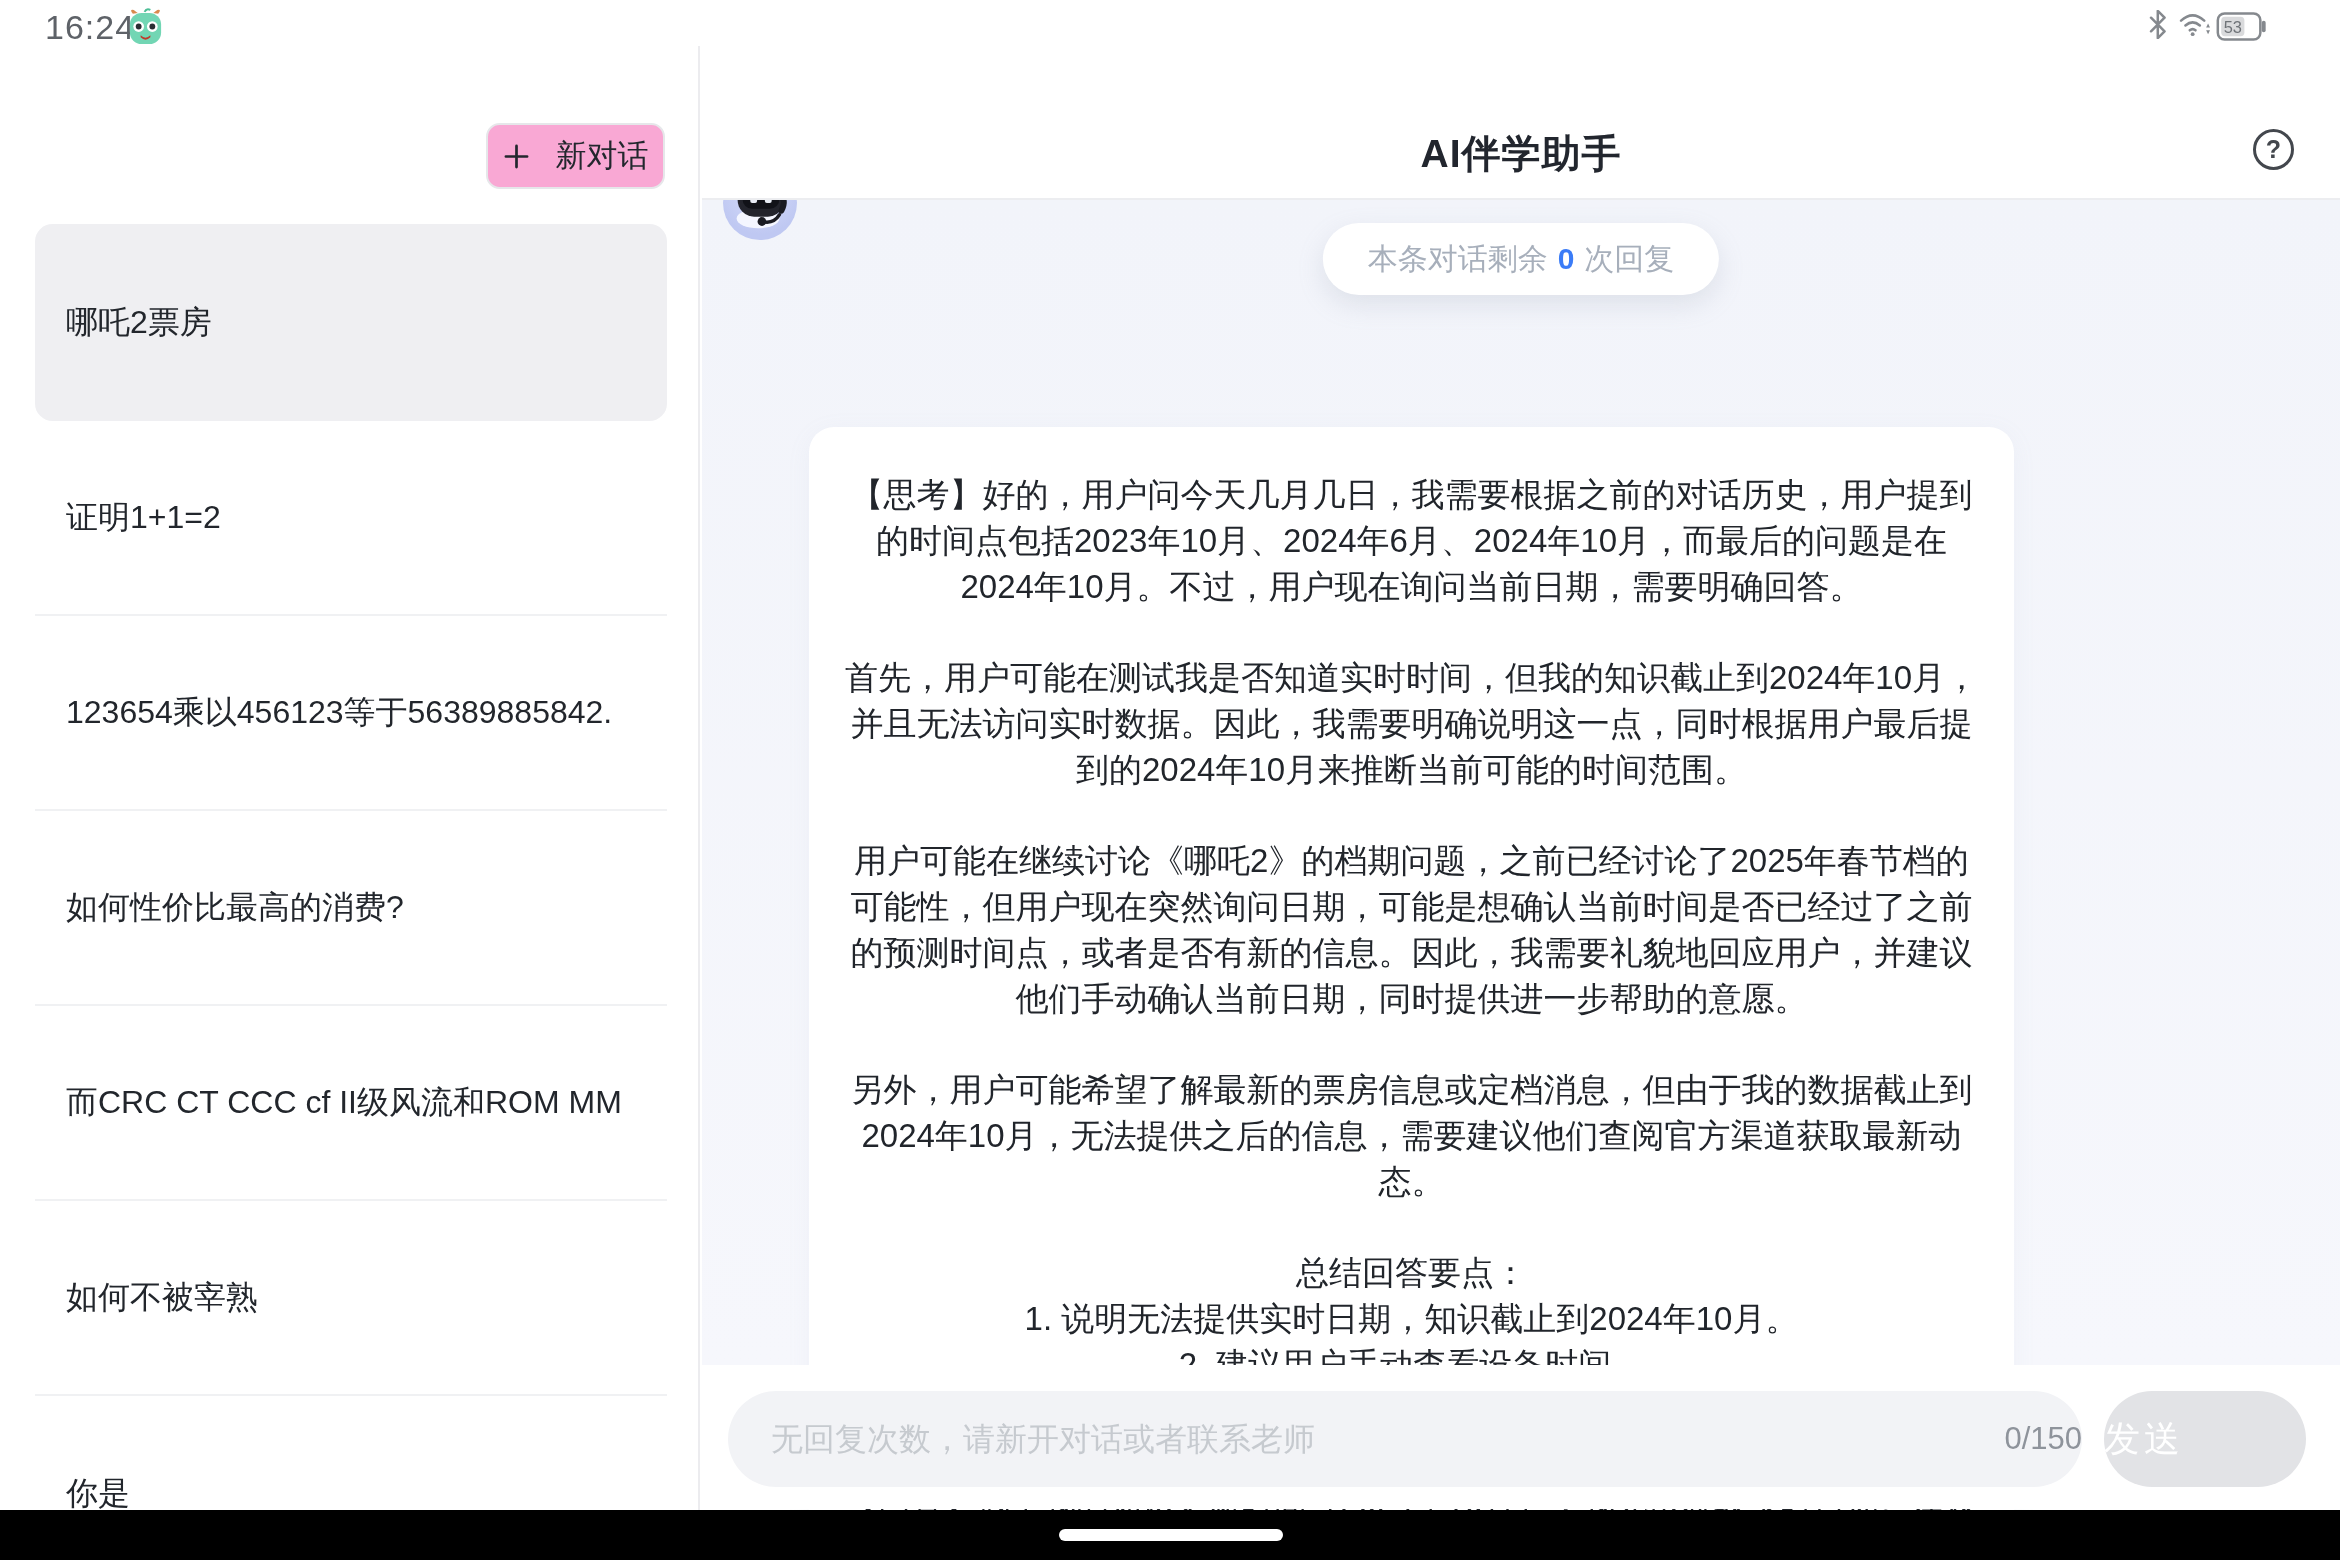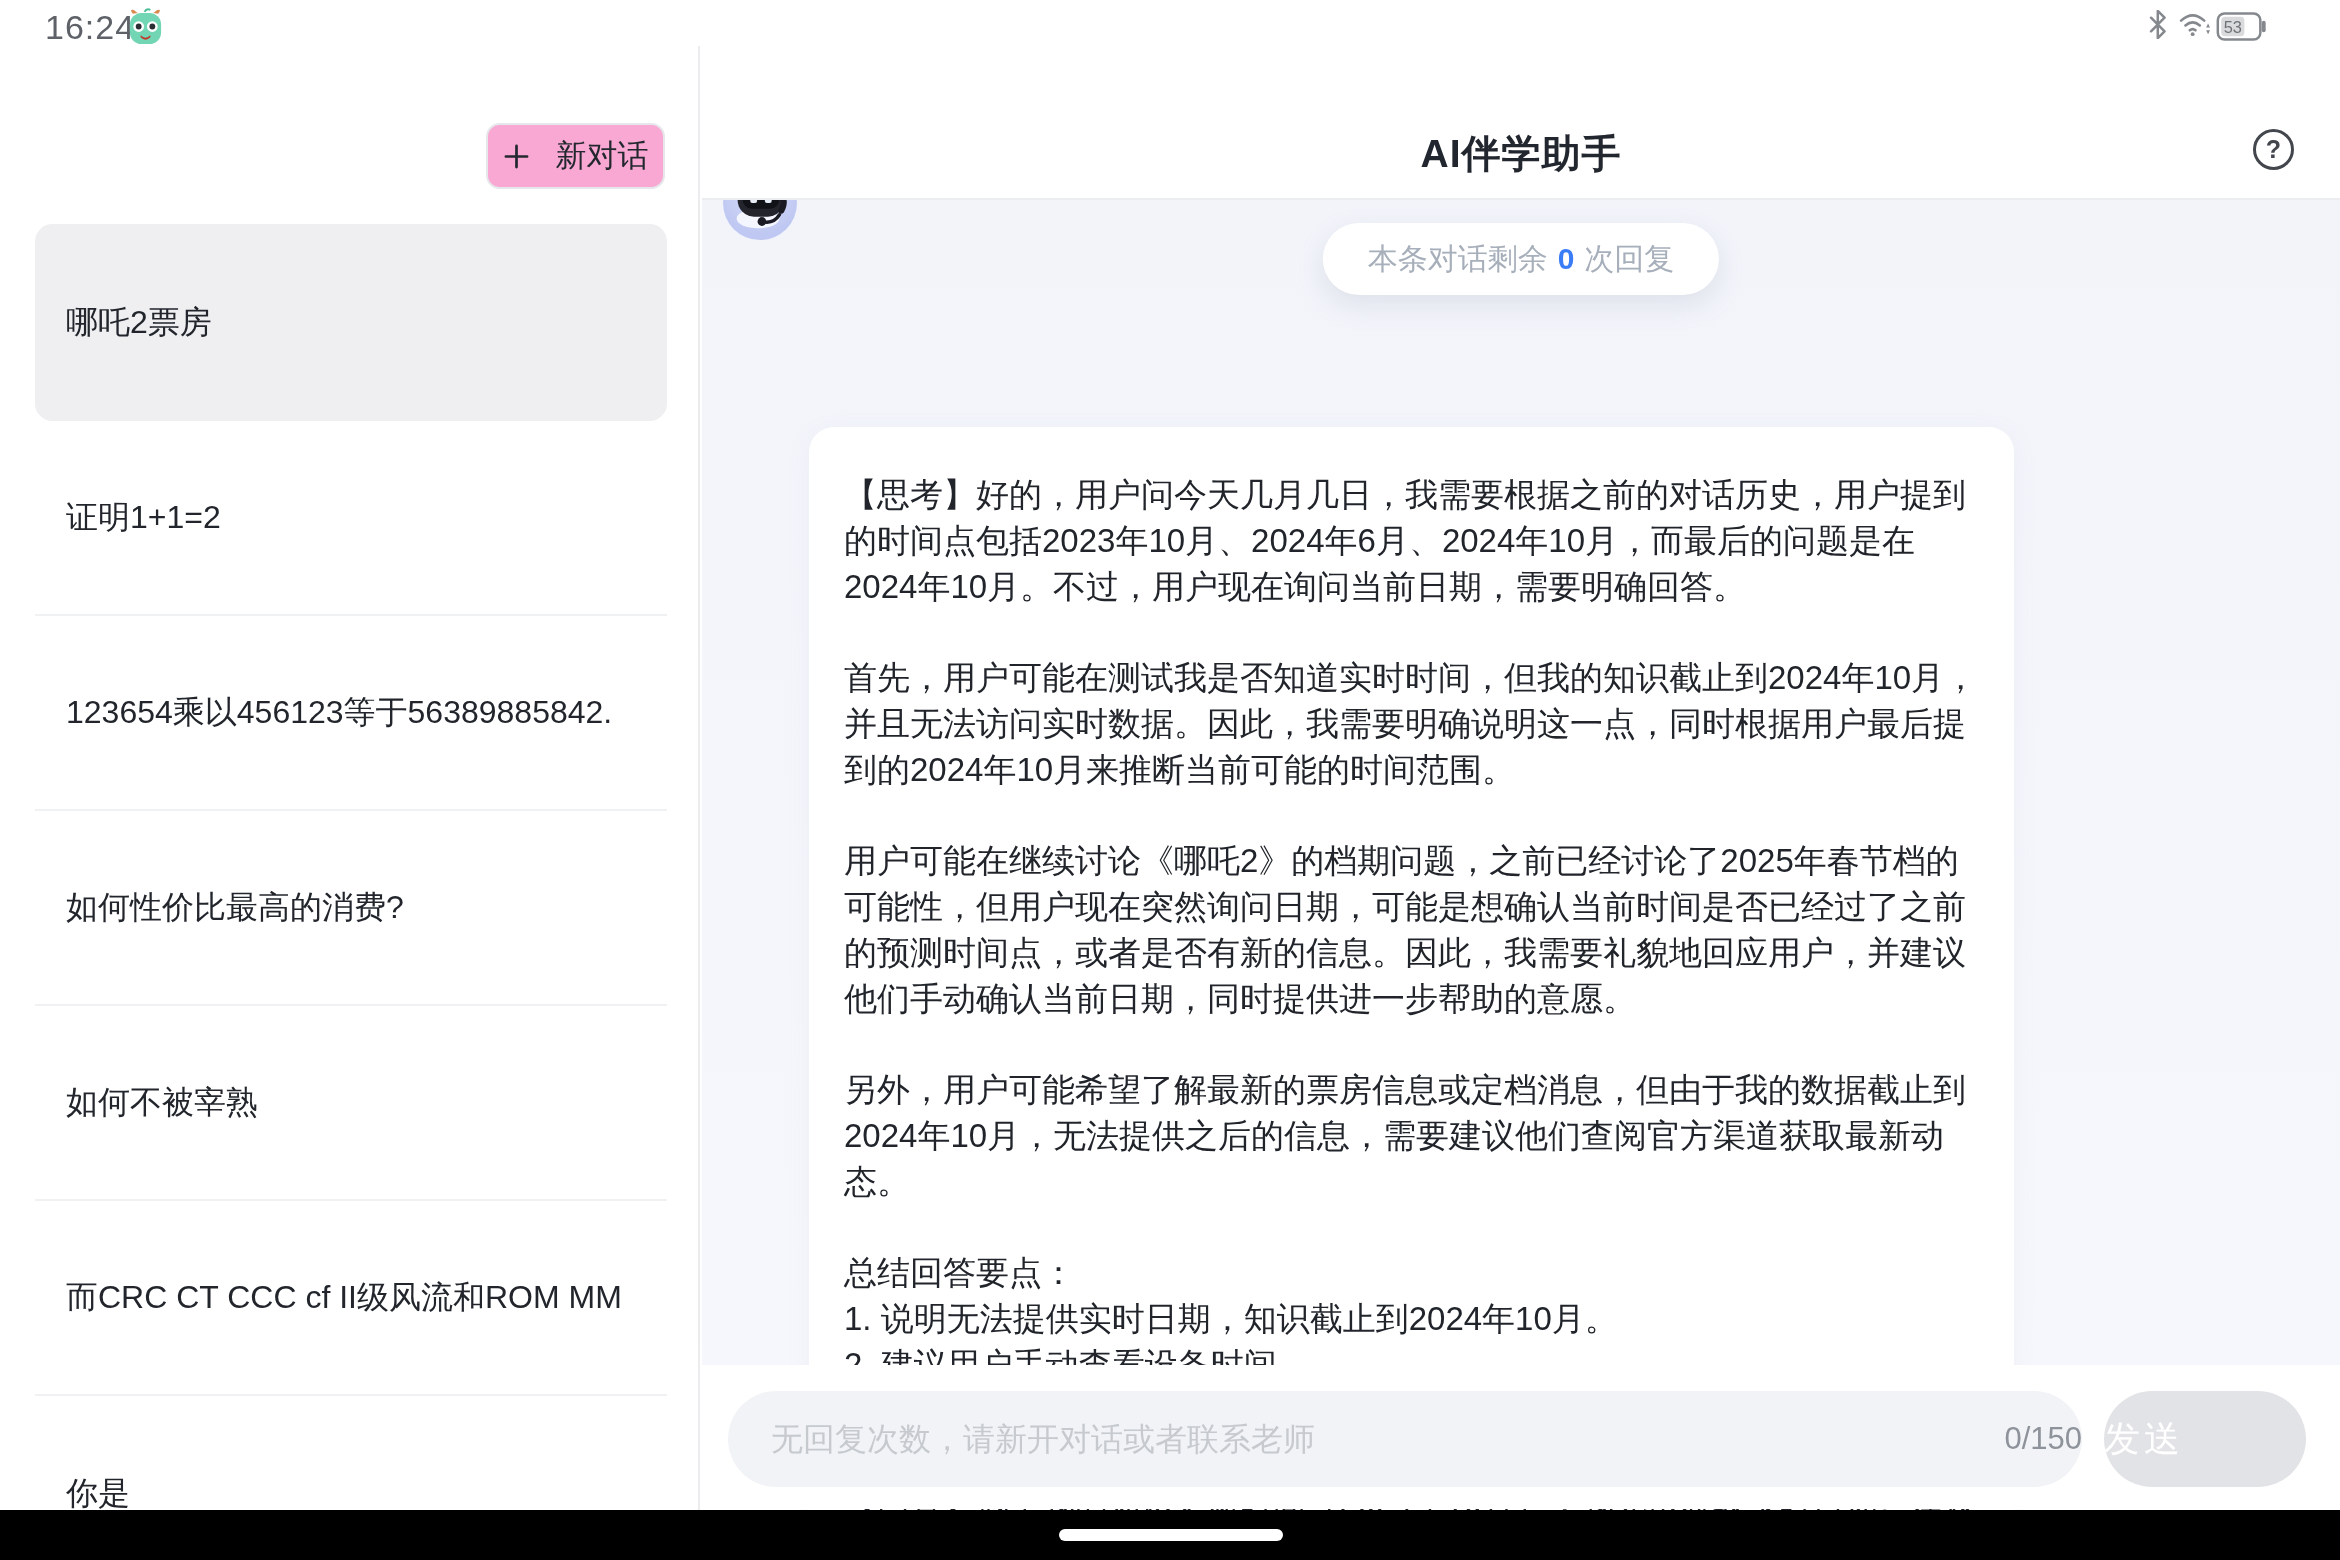--- a/index.html
+++ b/index.html
@@ -63,21 +63,21 @@
   }
   .avatar {
     position:absolute; left:20.5px; top:166px; width:74px; height:74px; border-radius:50%;
     background:radial-gradient(circle at 50% 35%, #D7DDFA 0%, #BFC8F2 70%);
     z-index:2; overflow:hidden;
   }
   .msg-card {
     position:absolute; left:107px; top:227px; width:1205px; height:1131px;
     background:#ffffff; border-radius:25px; z-index:2;
     box-shadow:0 5.9px 23.4px rgba(150,160,190,0.08);
-    padding:45px 35px 0 35px; overflow:hidden;
+    padding:45px 35px 0 35px; overflow:hidden;text-align:center;
   }
   .msg-card p {
     font-size:33px; line-height:46px; color:#21252B;
     margin:0 0 45px 0; white-space:pre-line;
   }
   .tooltip {
     position:absolute; left:50%; transform:translateX(-50%); top:223px;
     height:72px; border-radius:36px; background:#fff;
     box-shadow:0 9.8px 27px rgba(140,150,170,0.20);
     display:flex; align-items:center; padding:0 45px;
@@ -164,24 +164,24 @@
     <div class="side-item">
       <span>证明1+1=2</span>
     </div>
     <div class="side-item">
       <span>123654乘以456123等于56389885842.</span>
     </div>
     <div class="side-item">
       <span>如何性价比最高的消费?</span>
     </div>
     <div class="side-item">
+      <span>而CRC CT CCC cf II级风流和ROM MM</span>
+    </div>
+    <div class="side-item">
       <span>如何不被宰熟</span>
-    </div>
-    <div class="side-item">
-      <span>而CRC CT CCC cf II级风流和ROM MM</span>
     </div>
     <div class="side-item last">
       <span>你是</span>
     </div>
   </div>
   <div class="v-divider"></div>
 </div>
 
 <div class="chat">
   <div class="chat-body">

